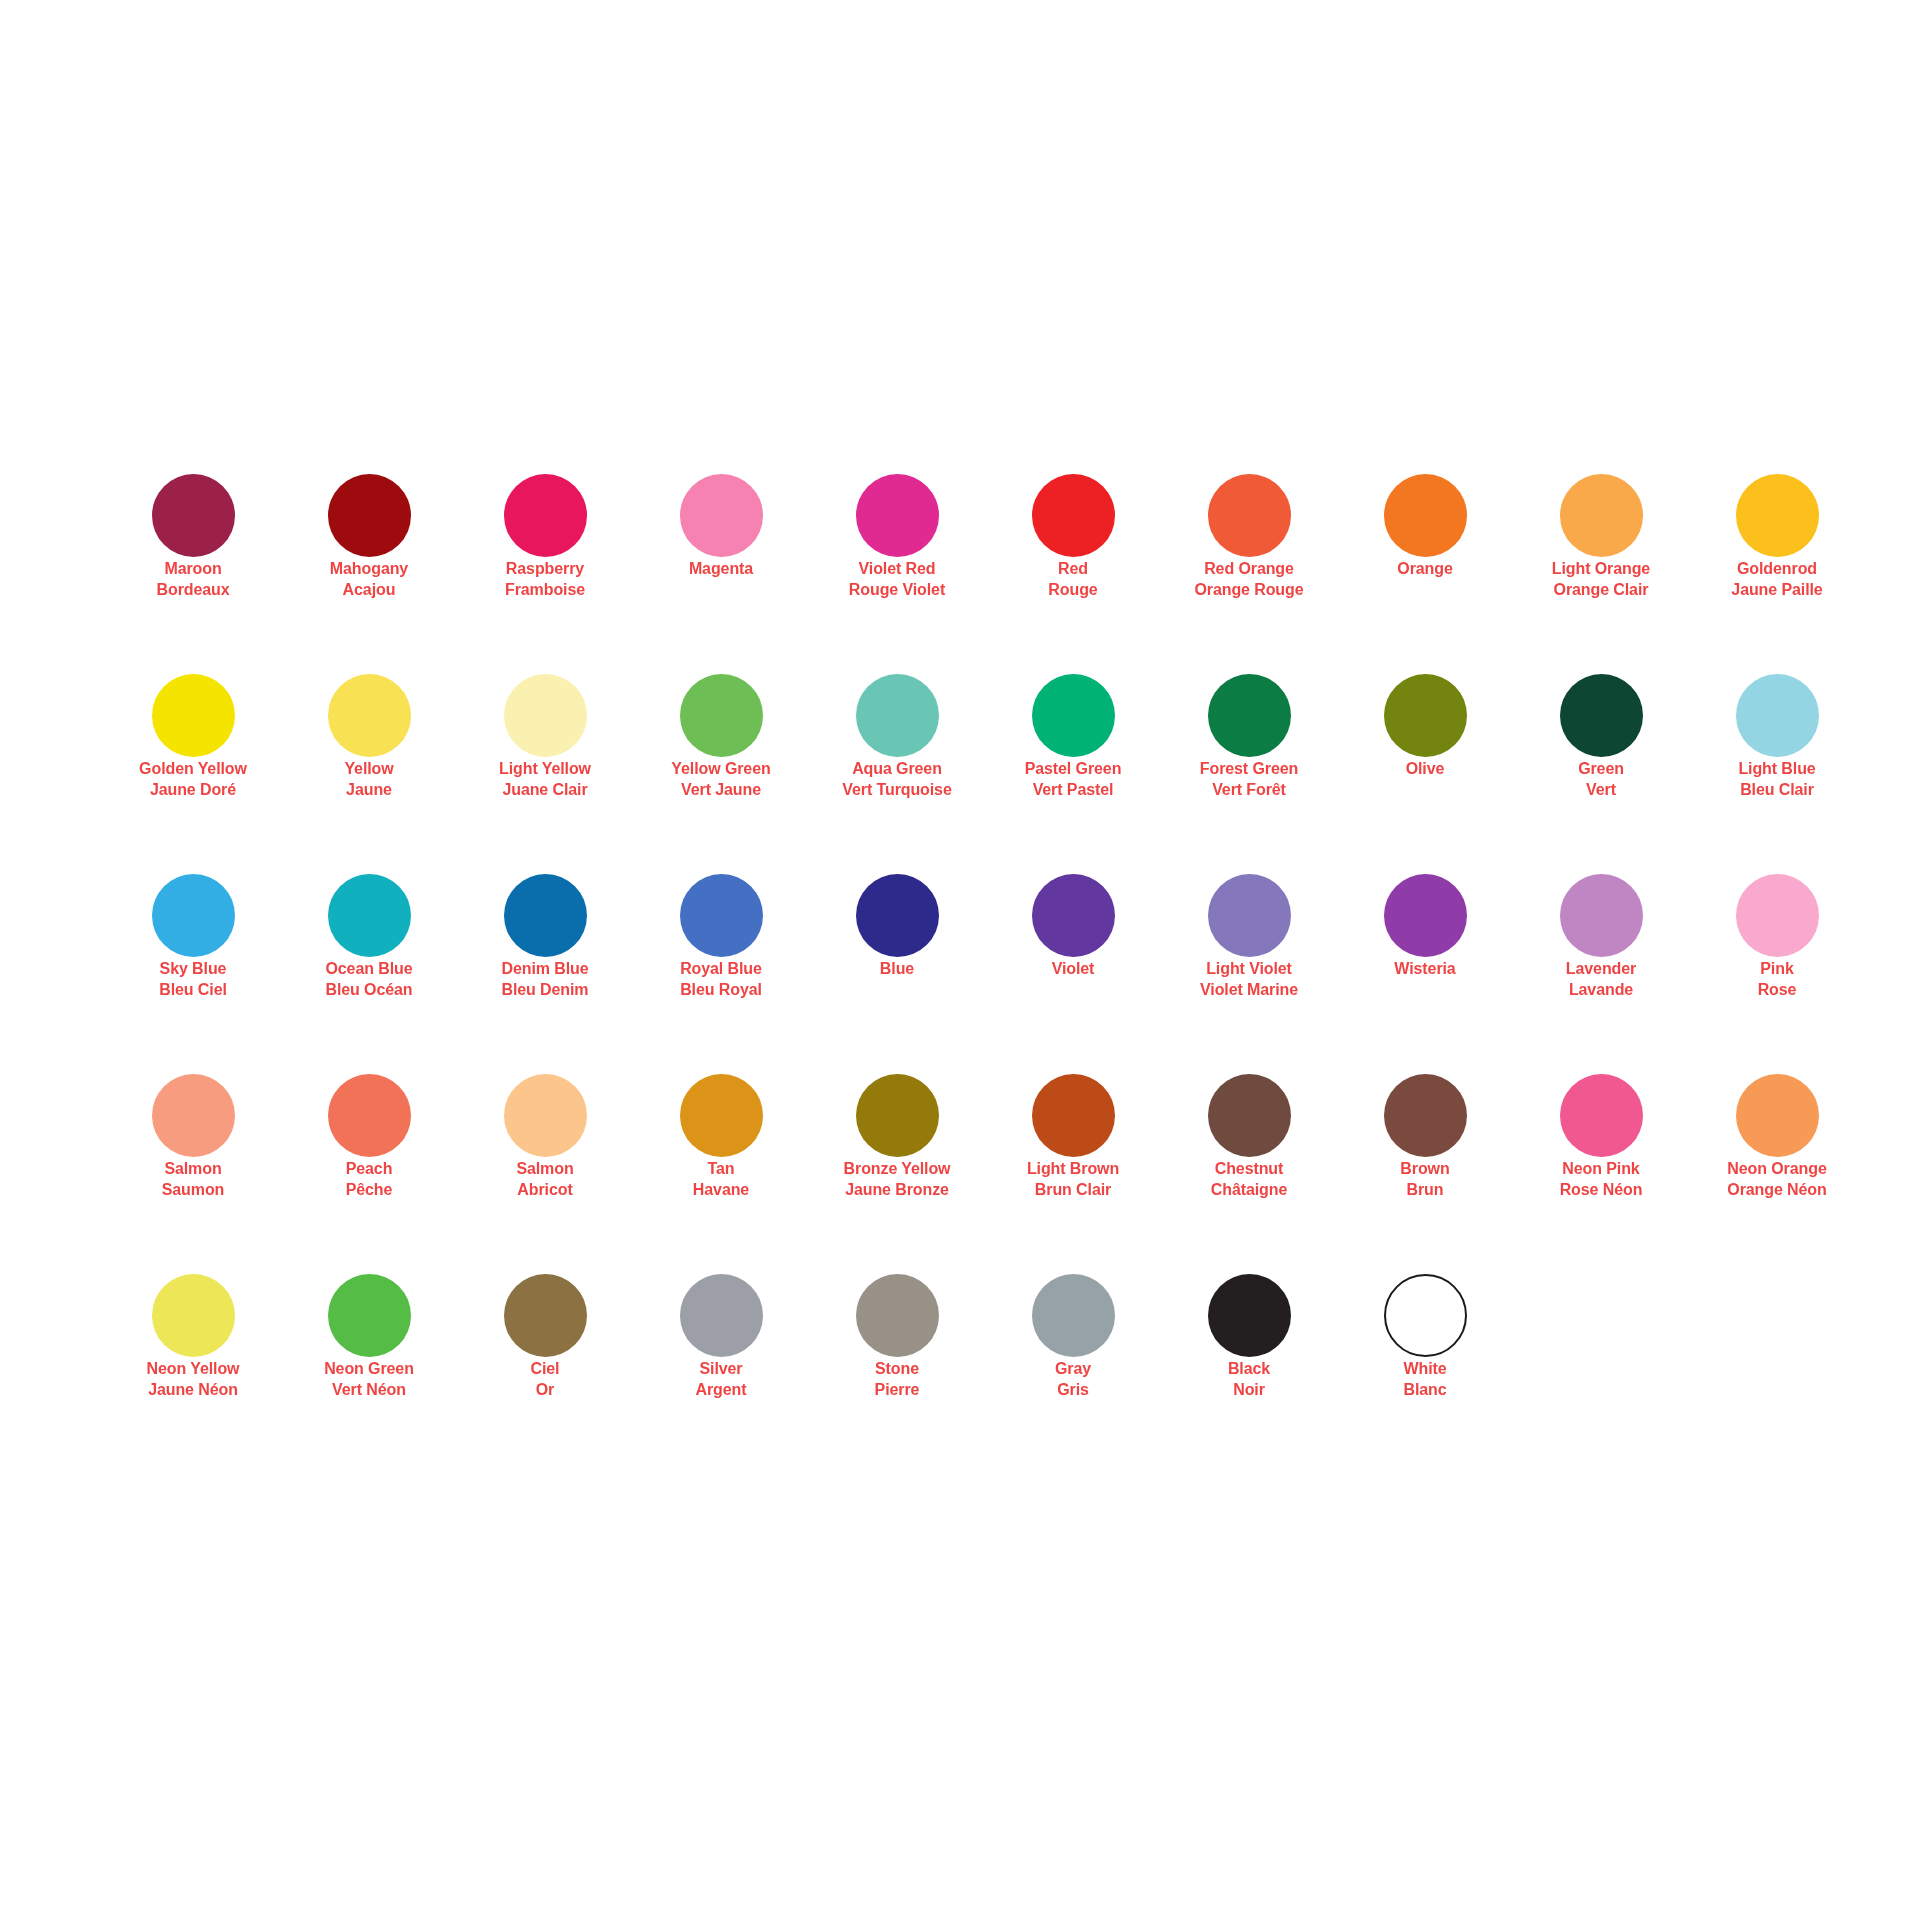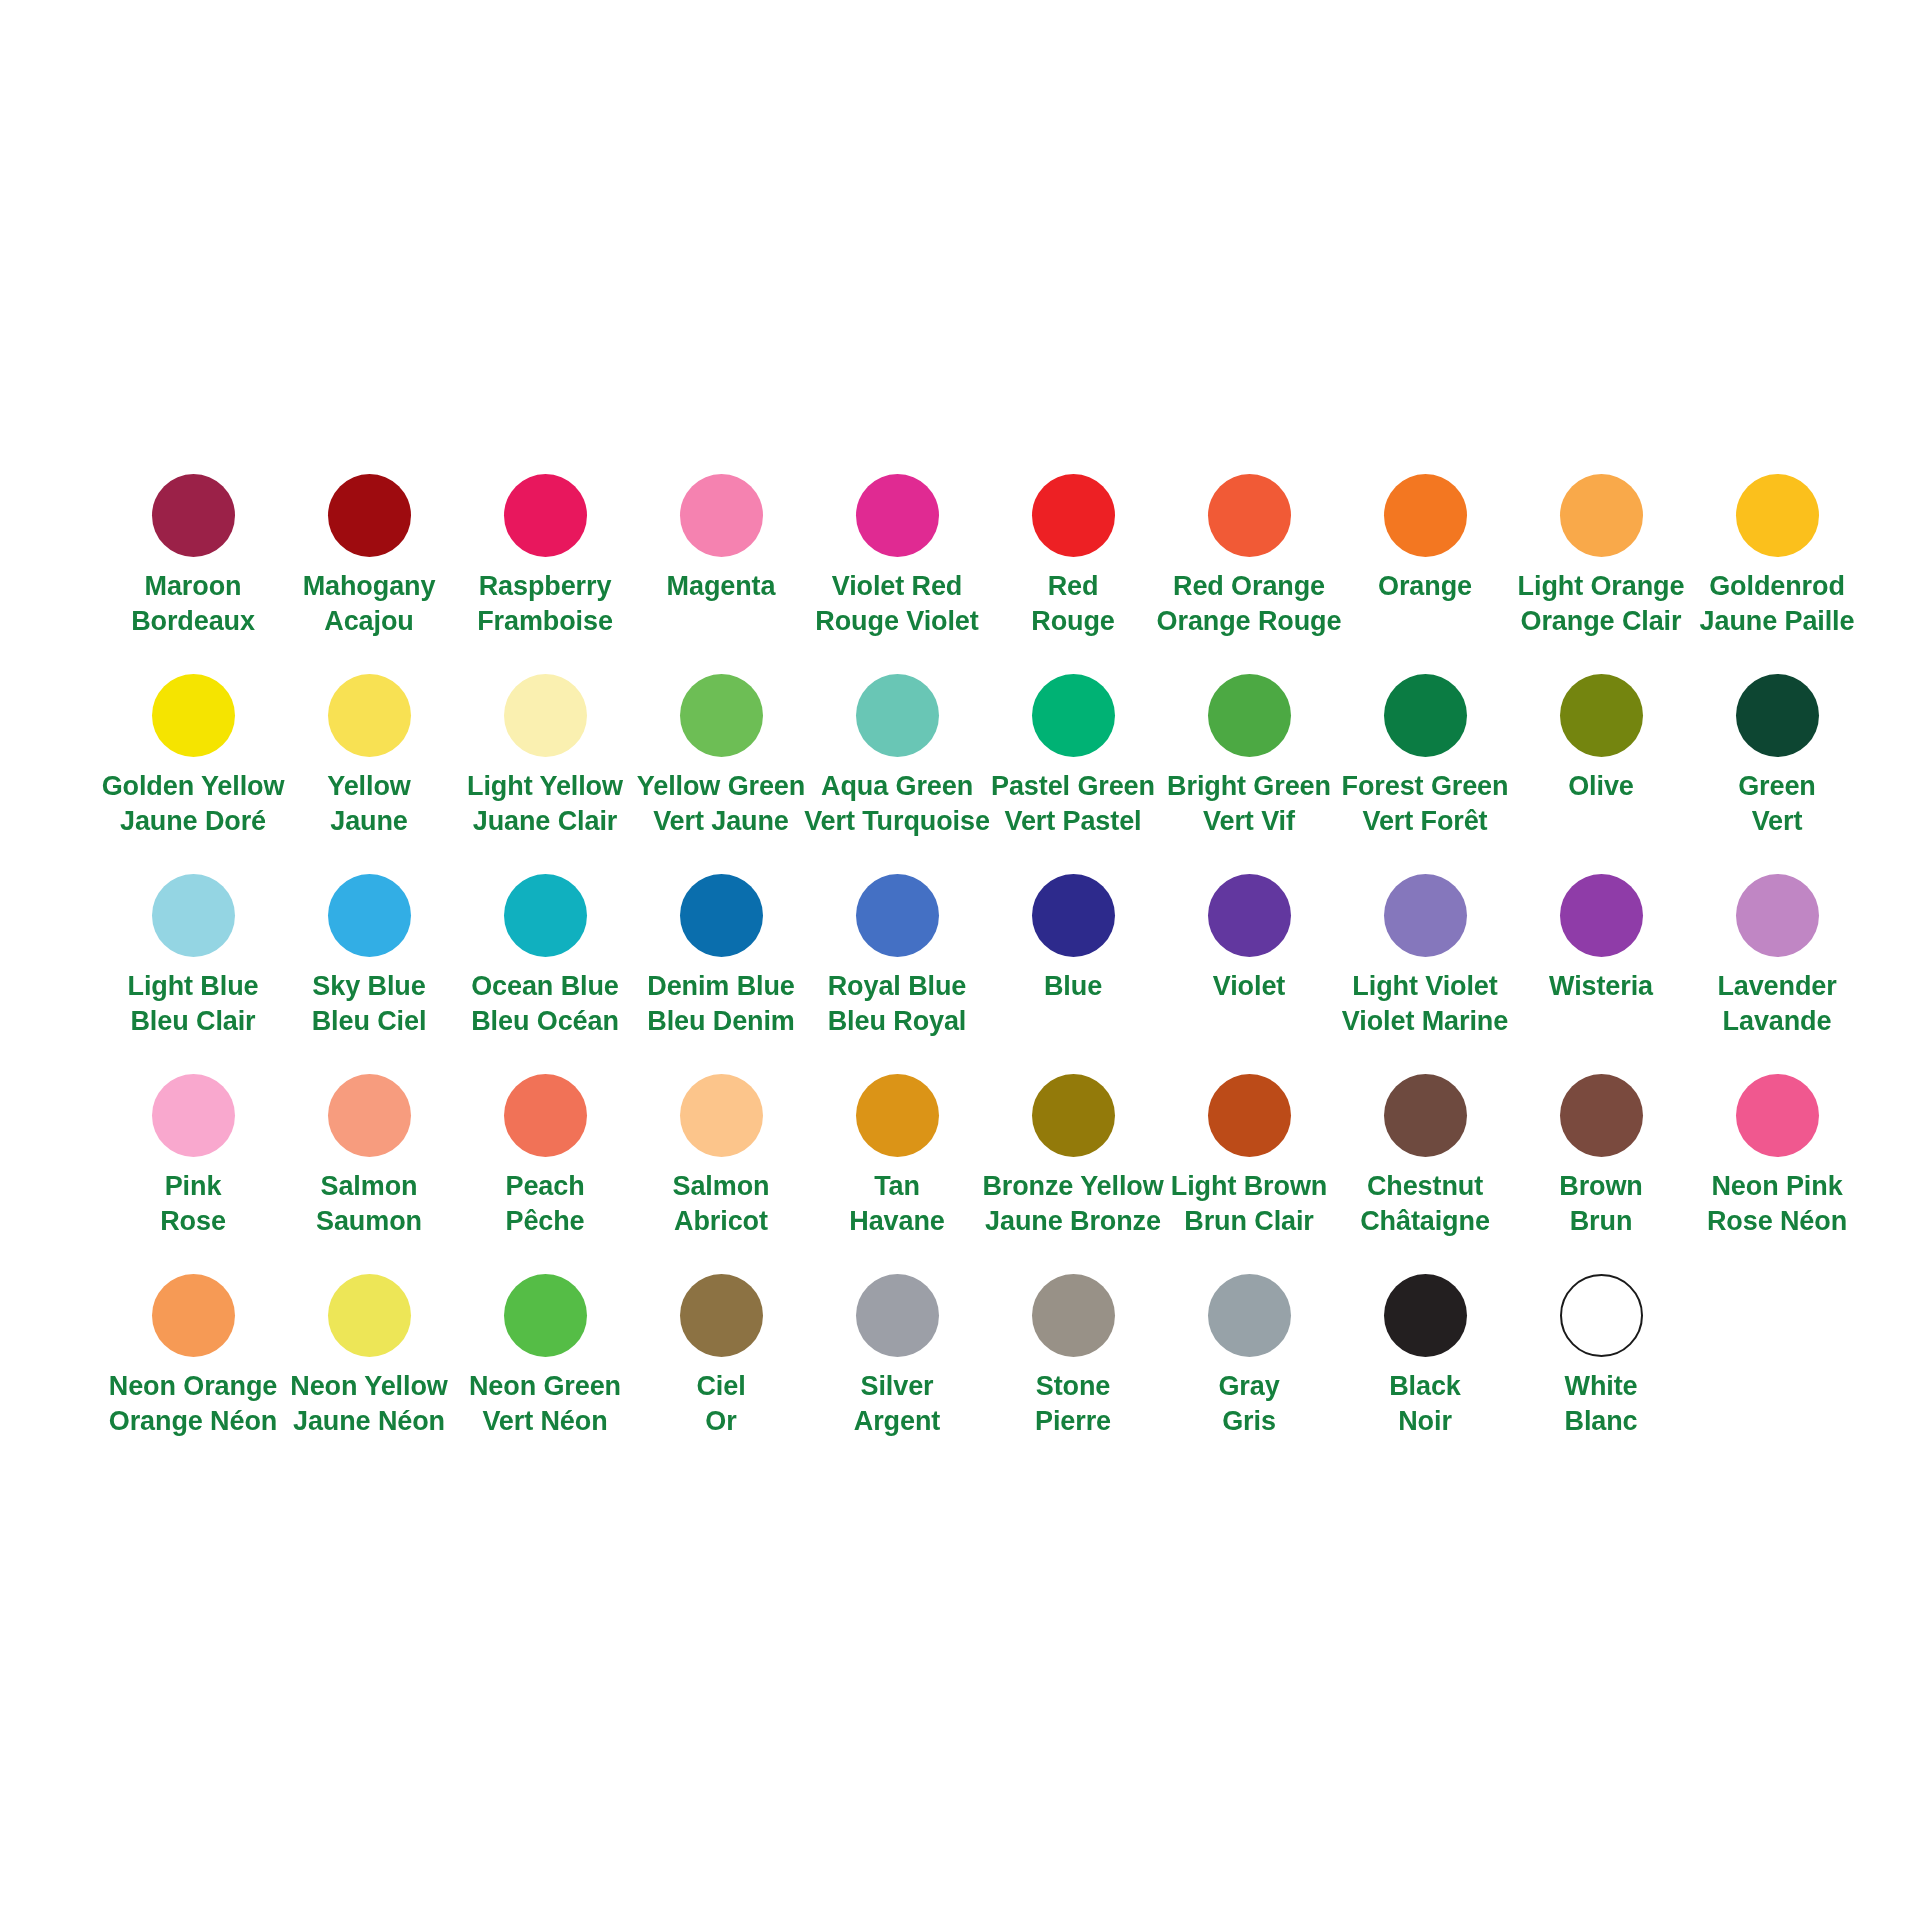--- a/index.html
+++ b/index.html
@@ -50,26 +50,26 @@
     border-radius: 50%;
     box-sizing: border-box;
     flex: 0 0 auto;
   }
 
   .dot.outlined {
     border: 2.6px solid #1a1a1a;
   }
 
   .labels {
-    margin-top: 12px;
+    margin-top: 2px;
     text-align: center;
     line-height: 1.30;
-    font-size: 27px;
+    font-size: 16px;
     font-weight: bold;
-    color: #15803d;
+    color: #ef4444;
     letter-spacing: -0.1px;
     white-space: nowrap;
   }
 
   .label-line {
     display: block;
   }
   .label-line:empty {
     display: none;
   }
@@ -183,27 +183,20 @@
         </div>
       </div>
       <div class="swatch-cell">
         <div class="dot" style="background-color: rgb(0, 178, 116);"></div>
         <div class="labels">
           <span class="label-line">Pastel Green</span>
           <span class="label-line">Vert Pastel</span>
         </div>
       </div>
       <div class="swatch-cell">
-        <div class="dot" style="background-color: rgb(76, 169, 67);"></div>
-        <div class="labels">
-          <span class="label-line">Bright Green</span>
-          <span class="label-line">Vert Vif</span>
-        </div>
-      </div>
-      <div class="swatch-cell">
         <div class="dot" style="background-color: rgb(11, 124, 67);"></div>
         <div class="labels">
           <span class="label-line">Forest Green</span>
           <span class="label-line">Vert Forêt</span>
         </div>
       </div>
       <div class="swatch-cell">
         <div class="dot" style="background-color: rgb(116, 133, 15);"></div>
         <div class="labels">
           <span class="label-line">Olive</span>

